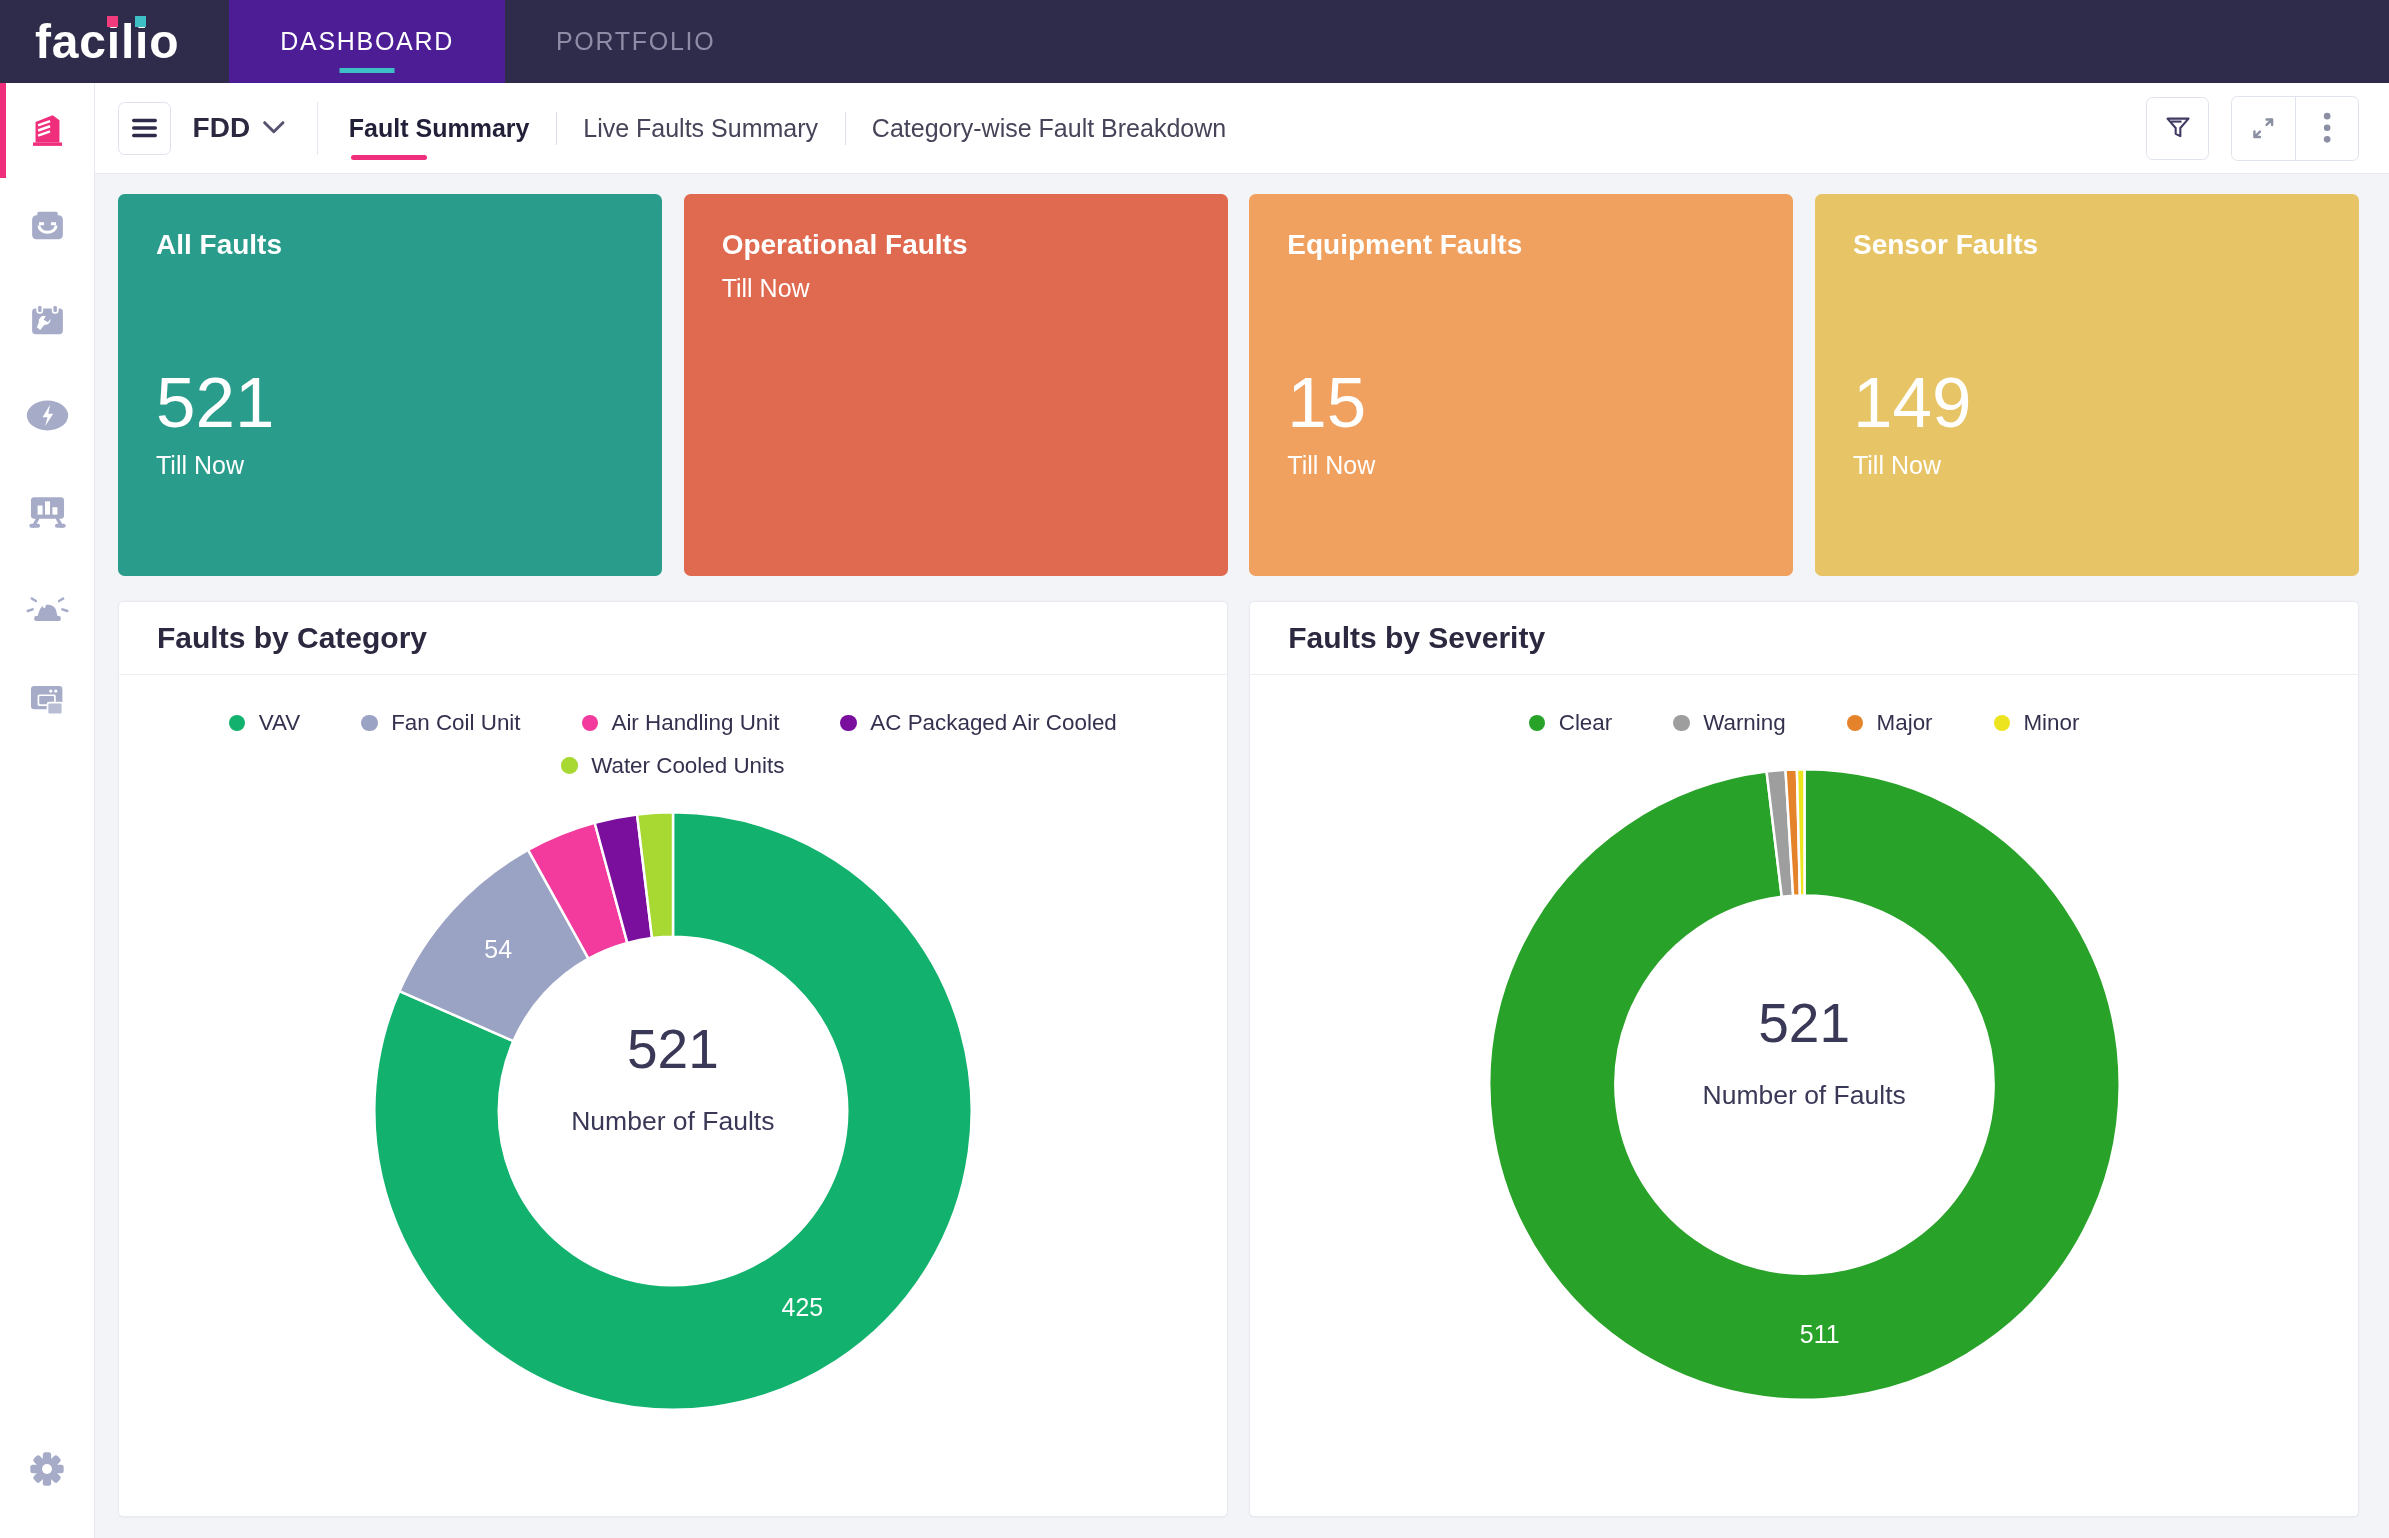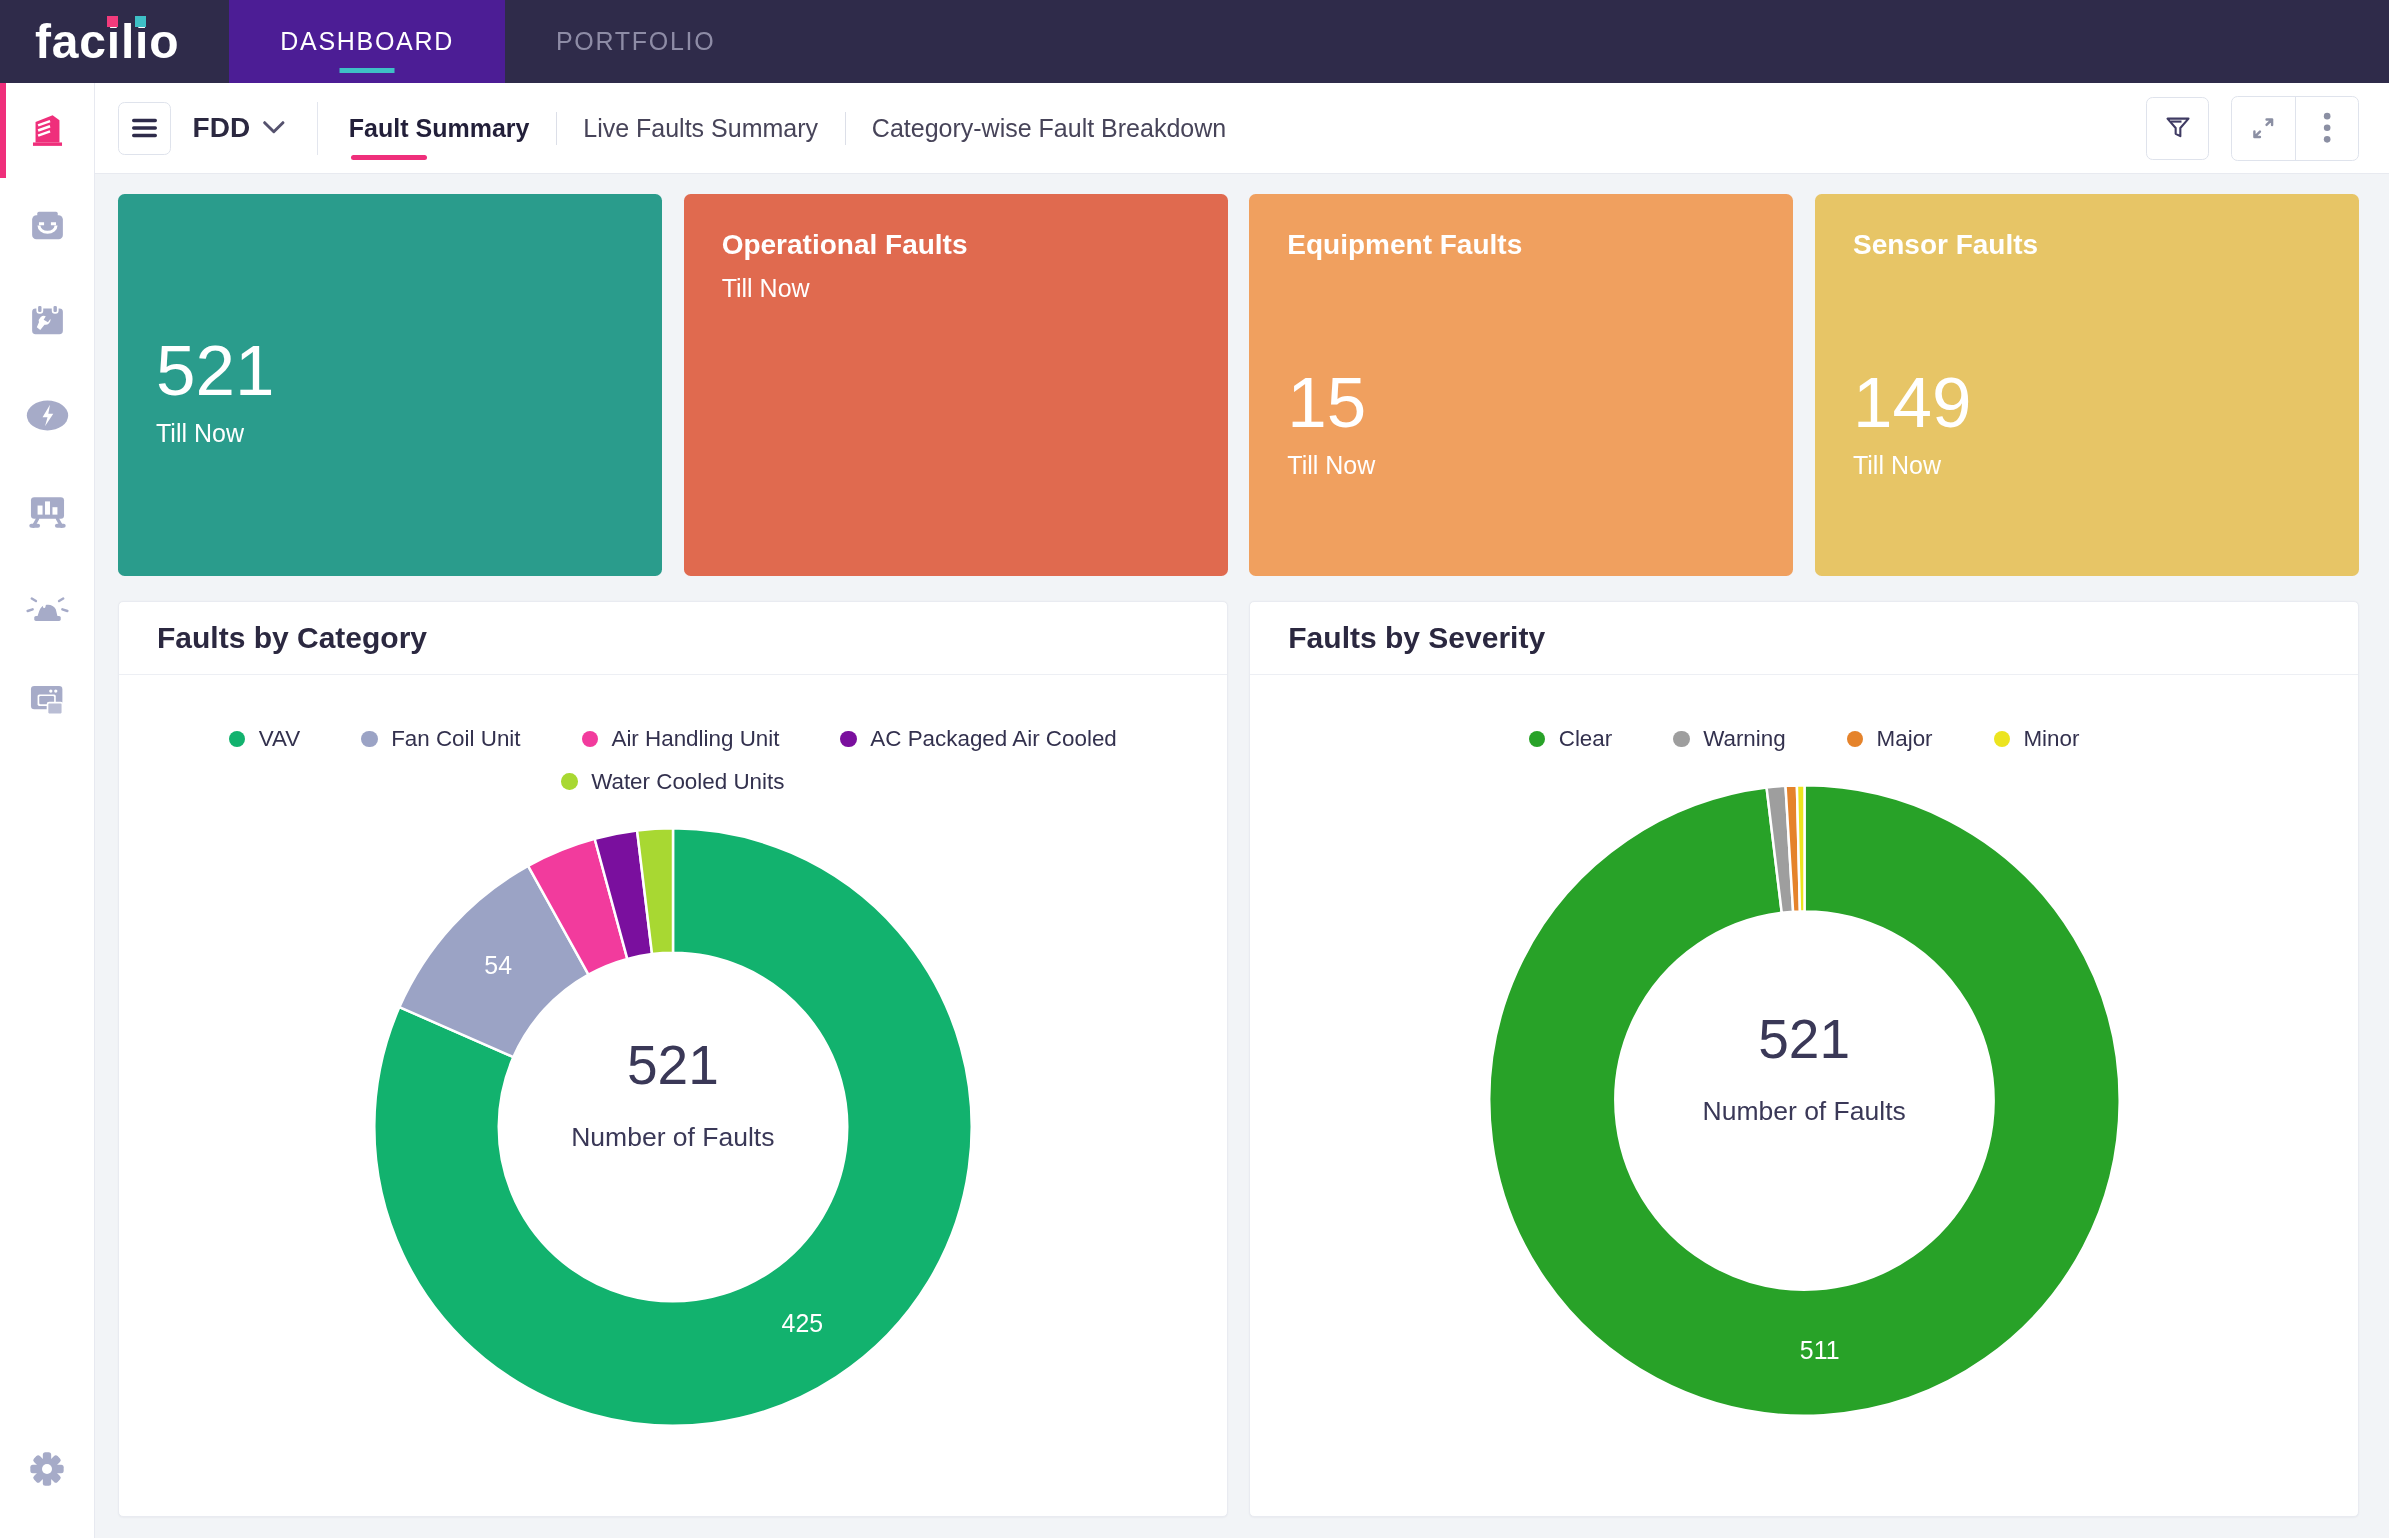--- a/index.html
+++ b/index.html
@@ -64,21 +64,21 @@
   .stat-value { margin-top:106px; font-size:71px; font-weight:400; line-height:1; }
   .stat-sub { font-size:25px; margin-top:13.3px; }
 
   .panels-row { display:flex; gap:21.6px; margin-top:25px; }
   .panel { flex:1; background:#fff; border:0.8px solid #e9ebf1; border-radius:5px; height:916px;
     box-shadow:0 0.8px 1.7px rgba(20,20,40,.04); overflow:hidden; }
   .panel-header { height:73px; border-bottom:0.8px solid #edeff4; display:flex; align-items:center;
     padding:0 38px; font-size:30px; font-weight:600; color:#2b2840; }
   .panel-body { display:flex; flex-direction:column; align-items:center; }
   .legend { display:flex; flex-wrap:wrap; justify-content:center; column-gap:61px; row-gap:16.6px;
-    margin-top:51px; max-width:1162px; font-size:22.4px; color:#33314e; }
+    margin-top:35px; max-width:1162px; font-size:22.4px; color:#33314e; }
   .legend-item { display:flex; align-items:center; gap:13.3px; cursor:pointer; }
   .legend-dot { width:16.6px; height:16.6px; border-radius:50%; flex:0 0 16.6px; }
   .donut-wrap { position:relative; margin-top:25px; }
   .donut-center { position:absolute; left:0; right:0; top:0; bottom:0; display:flex; flex-direction:column;
     align-items:center; justify-content:center; transform:translateY(-35px); pointer-events:none; }
   .center-value { font-size:55px; color:#3a3857; font-weight:500; }
   .center-label { font-size:26.5px; color:#3a3857; margin-top:25px; }
   .slice-label { font-size:30px; fill:#fff; }
 </style>
 </head>
@@ -209,20 +209,21 @@
                 <circle cx="5" cy="33" r="4" fill="#8b8fa3"></circle>
             </svg>
           </div>
         </div>
       </div>
     </div>
 
     <div class="content">
       <div class="cards-row">
         <div class="stat-card" style="background: rgb(42, 156, 140);">
+          <div class="stat-title">All Faults</div>
           <div class="stat-value">521</div>
           <div class="stat-sub">Till Now</div>
         </div>
         <div class="stat-card" style="background: rgb(224, 106, 79);">
           <div class="stat-title">Operational Faults</div>
           <div class="stat-sub">Till Now</div>
         </div>
         <div class="stat-card" style="background: rgb(240, 160, 95);">
           <div class="stat-title">Equipment Faults</div>
           <div class="stat-value">15</div>

